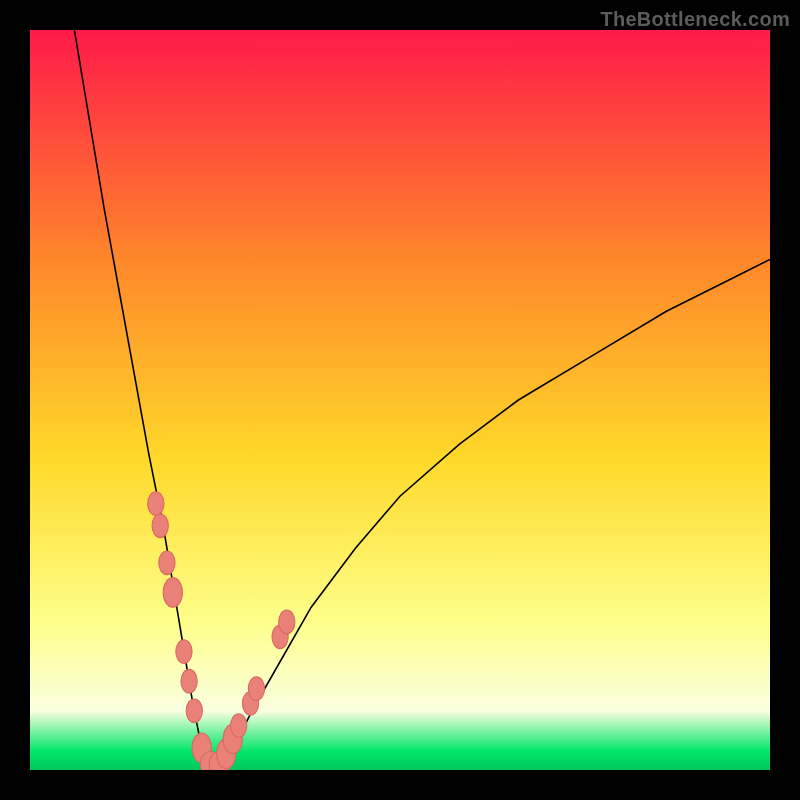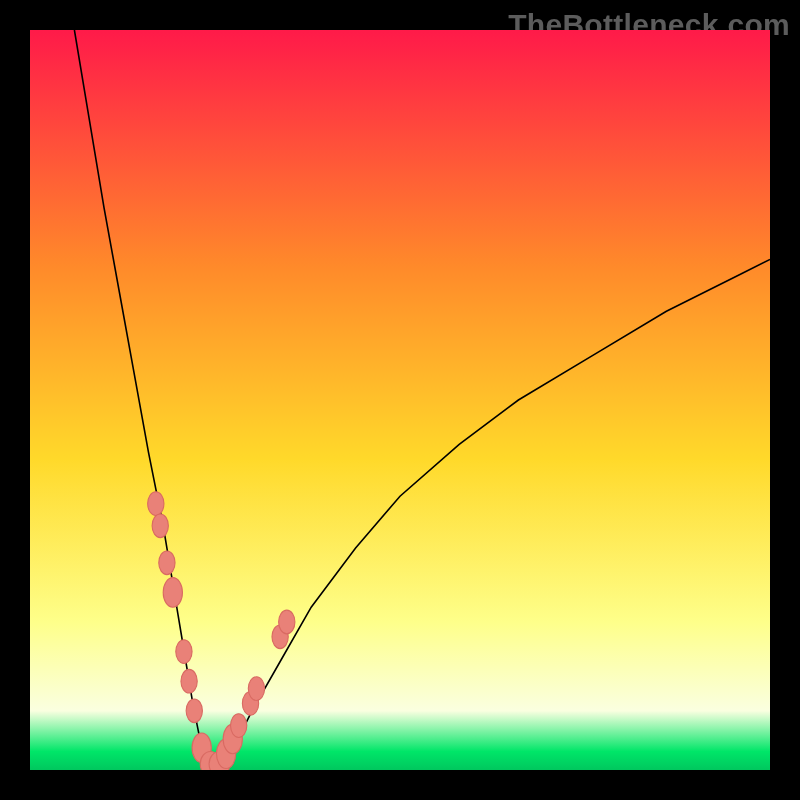--- a/index.html
+++ b/index.html
@@ -22,21 +22,21 @@
     top: 30px;
     width: 740px;
     height: 740px;
     overflow: hidden;
   }
   .watermark {
     position: absolute;
     top: 8px;
     right: 10px;
     color: #5c5c5c;
-    font-size: 30px;
+    font-size: 20px;
     font-weight: 600;
     letter-spacing: 0.3px;
     user-select: none;
   }
   svg {
     display: block;
   }
 </style>
 </head>
 <body>

